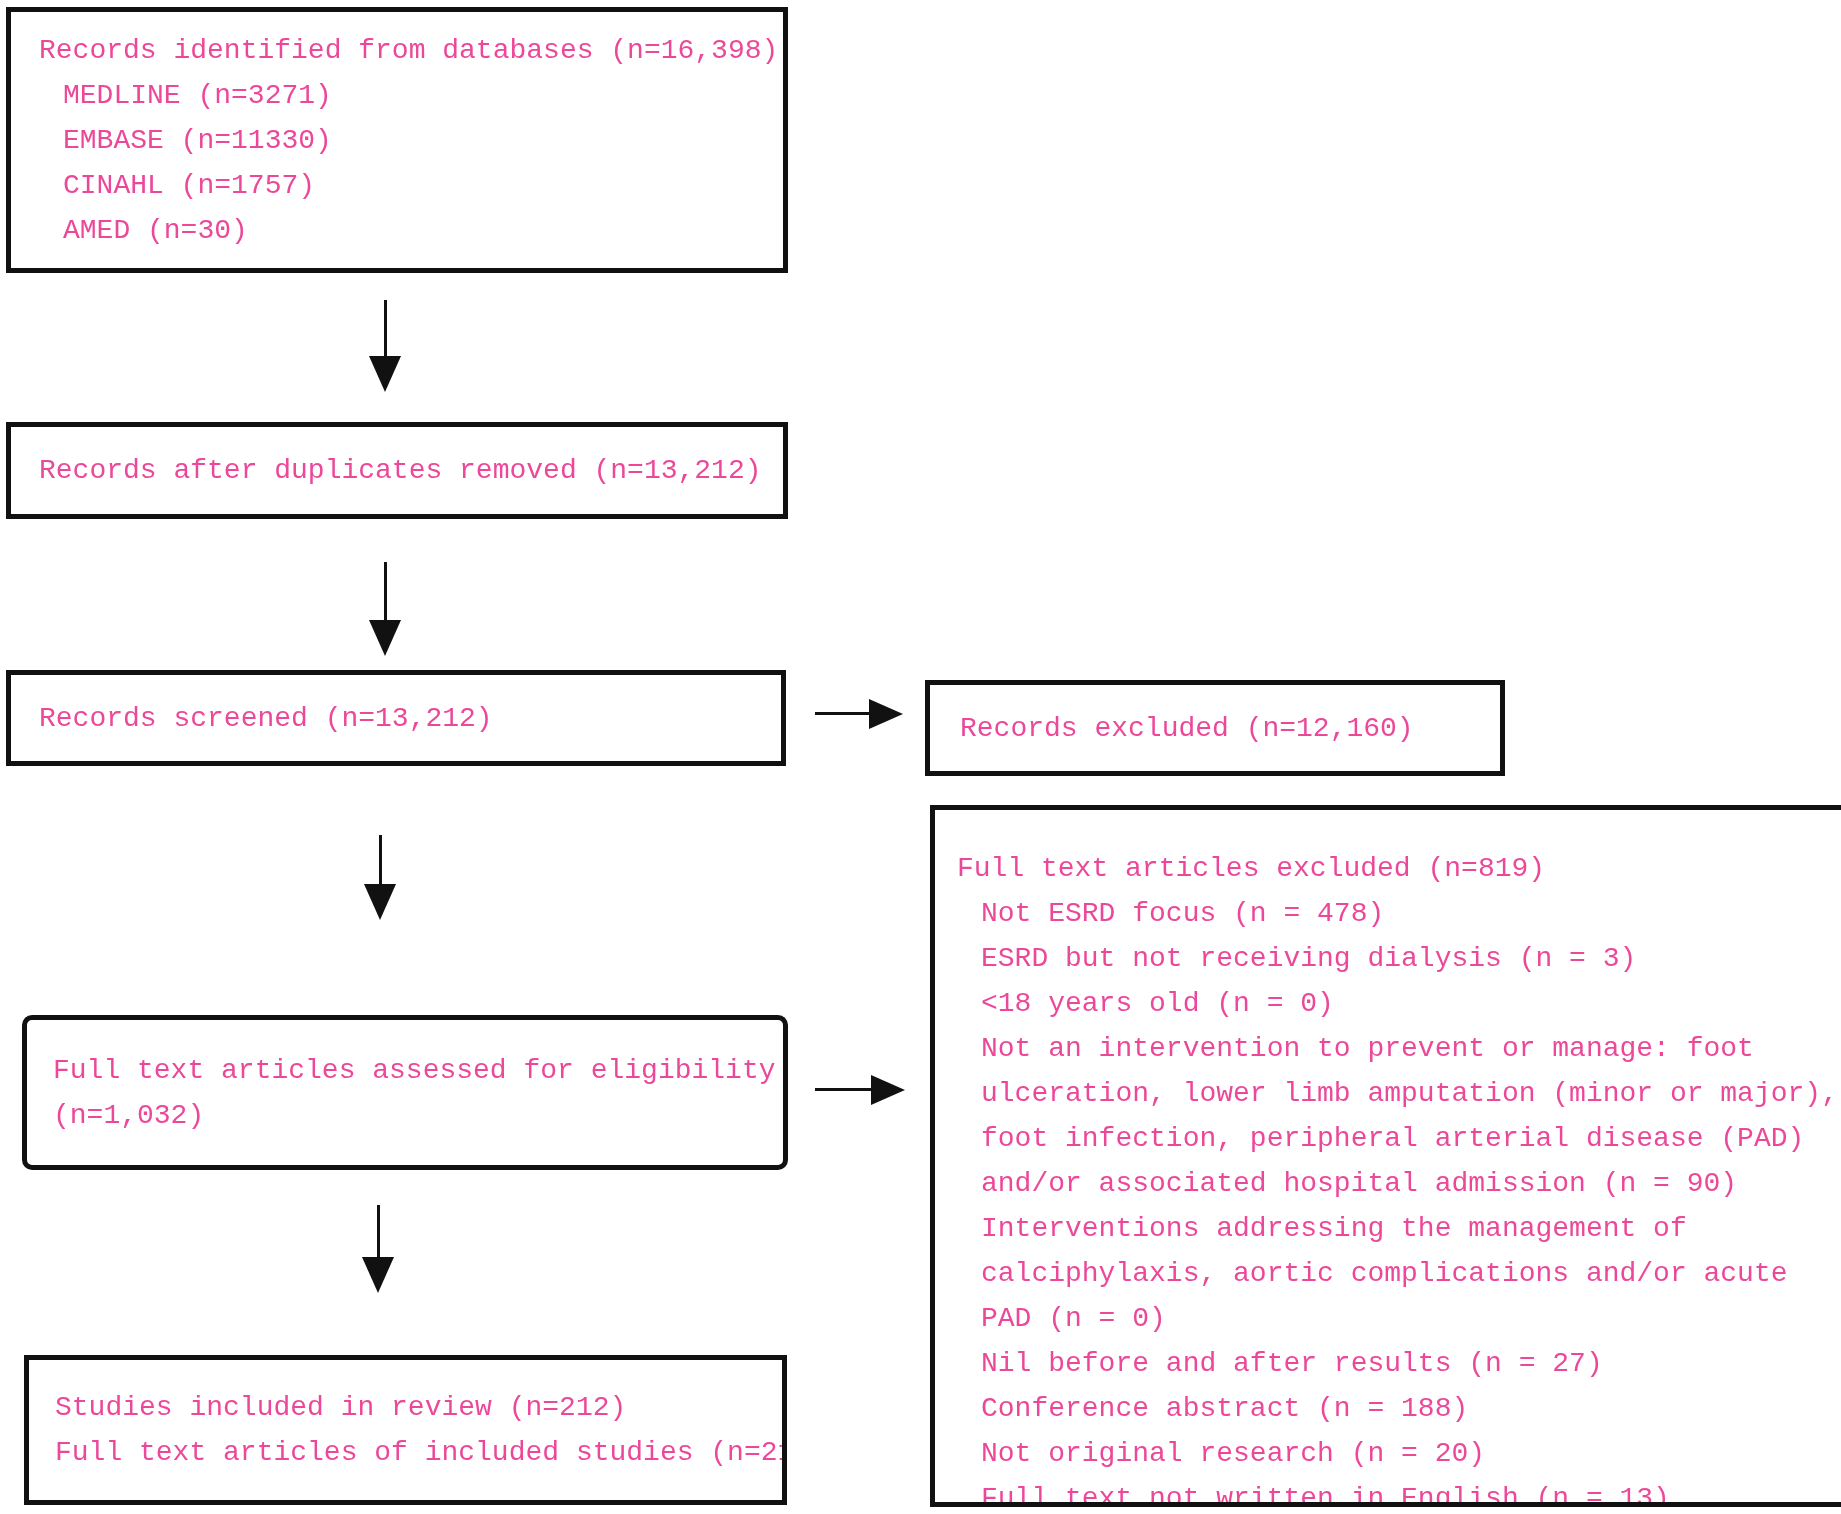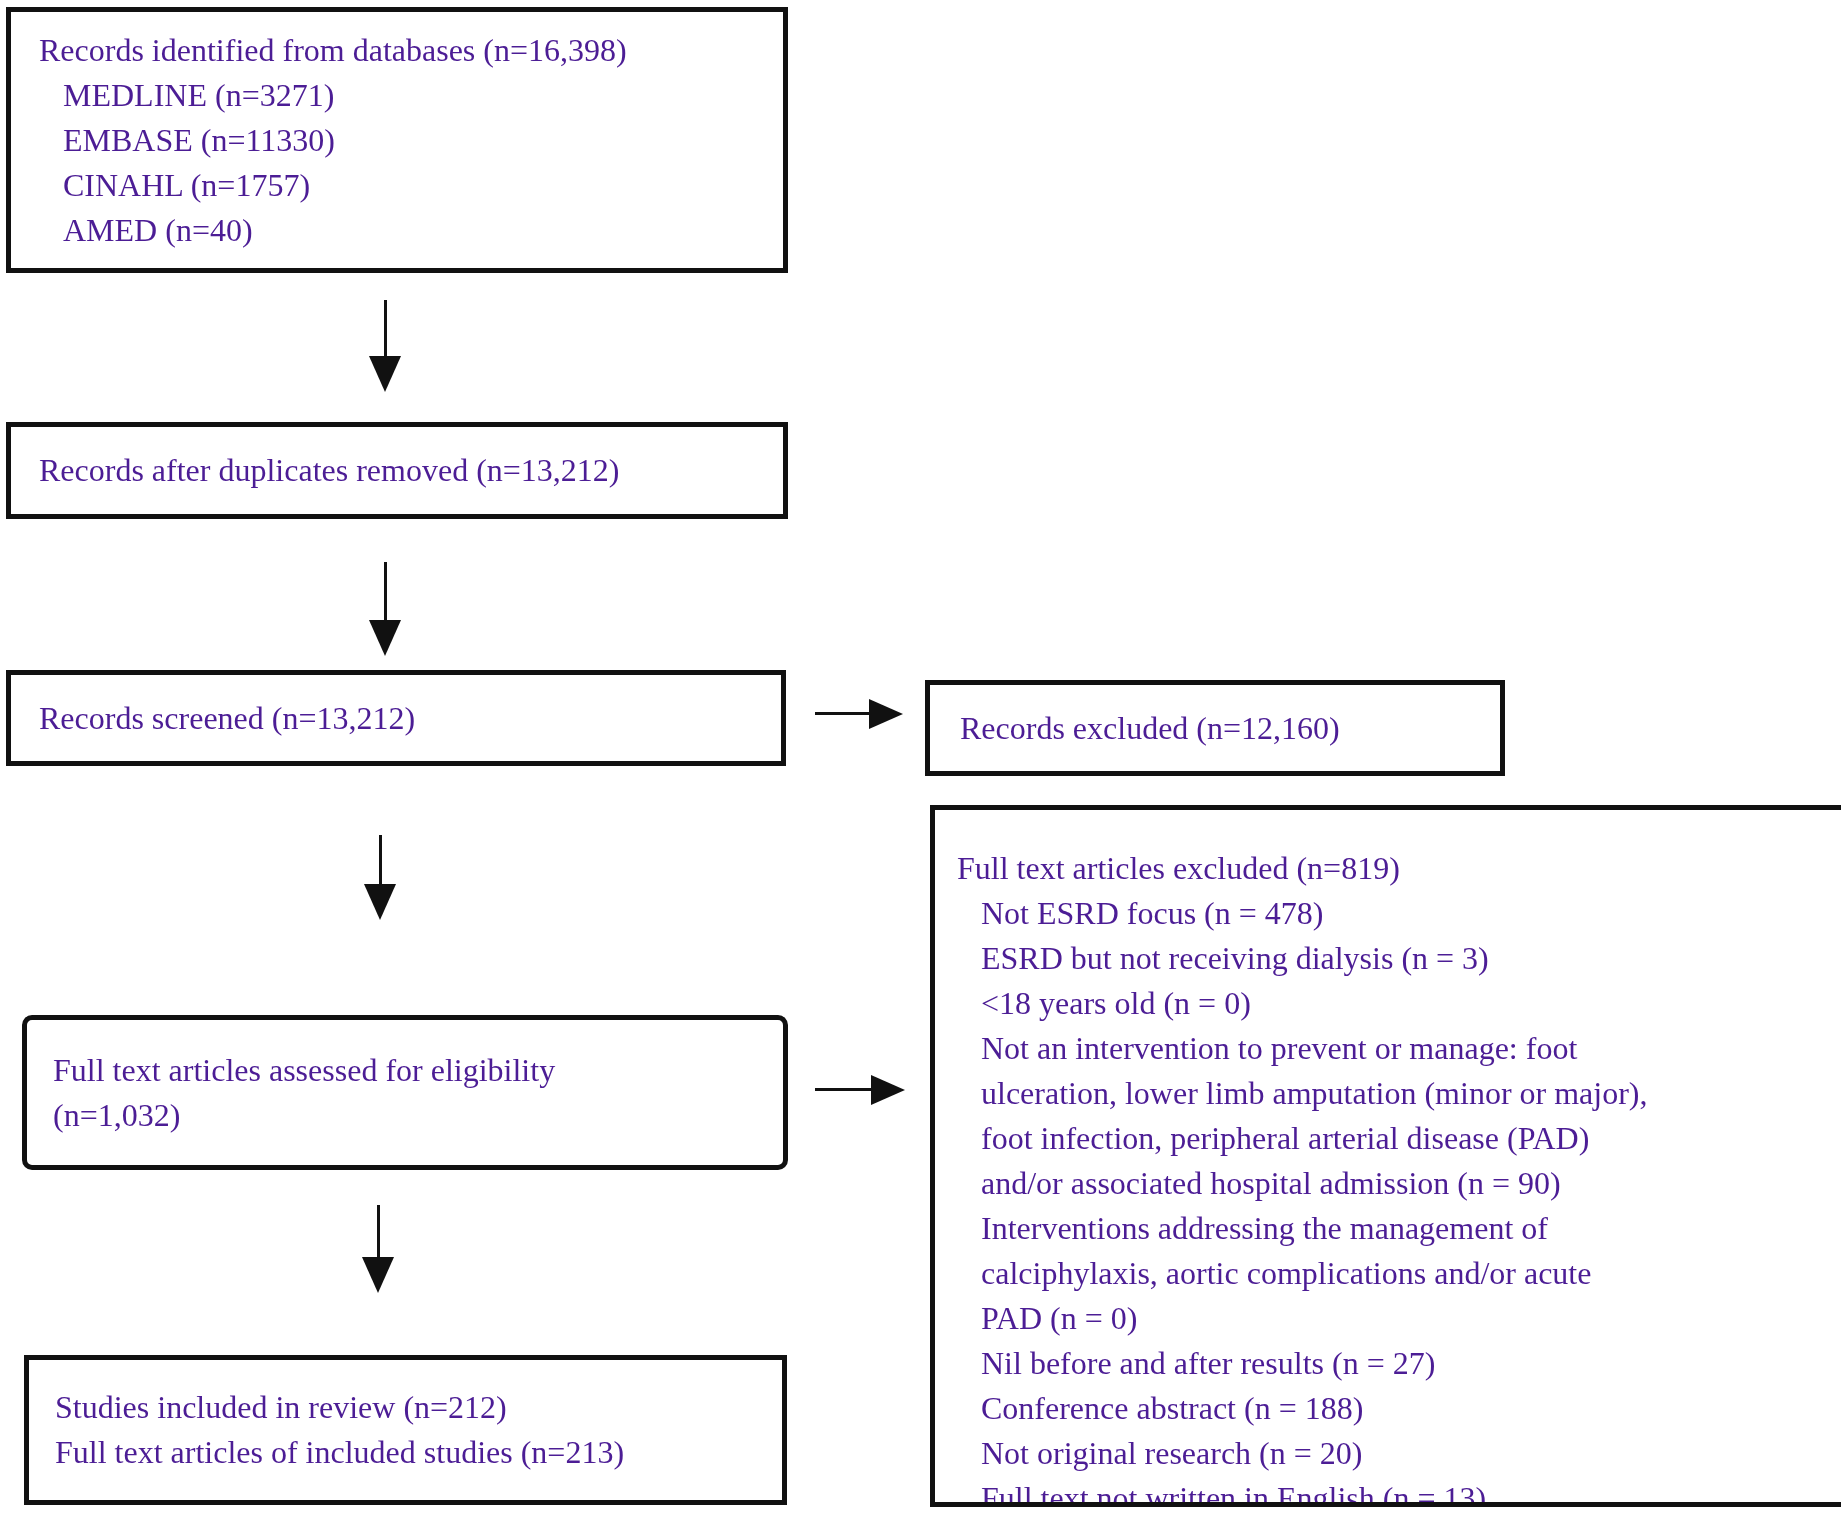--- a/index.html
+++ b/index.html
@@ -5,23 +5,23 @@
   html, body {
     margin: 0;
     padding: 0;
     background: #ffffff;
   }
   .canvas {
     position: relative;
     width: 1841px;
     height: 1514px;
     background: #ffffff;
-    font-family: Liberation Serif, serif;
-    color: #4c1d95;
-    font-size: 32px;
+    font-family: Liberation Mono, monospace;
+    color: #ec4899;
+    font-size: 28px;
     line-height: 45px;
   }
   .box {
     position: absolute;
     border: 5px solid #111111;
     background: #ffffff;
     box-sizing: border-box;
     overflow: hidden;
   }
   .v-center {
@@ -63,21 +63,21 @@
 </head>
 <body>
 
 <div class="canvas">
 
   <div class="box v-center" id="box-identification">
     <div class="pre">Records identified from databases (n=16,398)</div>
     <div class="pre indent">MEDLINE (n=3271)</div>
     <div class="pre indent">EMBASE (n=11330)</div>
     <div class="pre indent">CINAHL (n=1757)</div>
-    <div class="pre indent">AMED (n=40)</div>
+    <div class="pre indent">AMED (n=30)</div>
   </div>
 
   <div class="arrow">
     <div class="line-v" style="left:384px; top:300px; height:60px;"></div>
     <div class="head-down" style="left:369px; top:356px;"></div>
   </div>
 
   <div class="box v-center" id="box-duplicates">
     <div class="pre">Records after duplicates removed (n=13,212)</div>
   </div>

